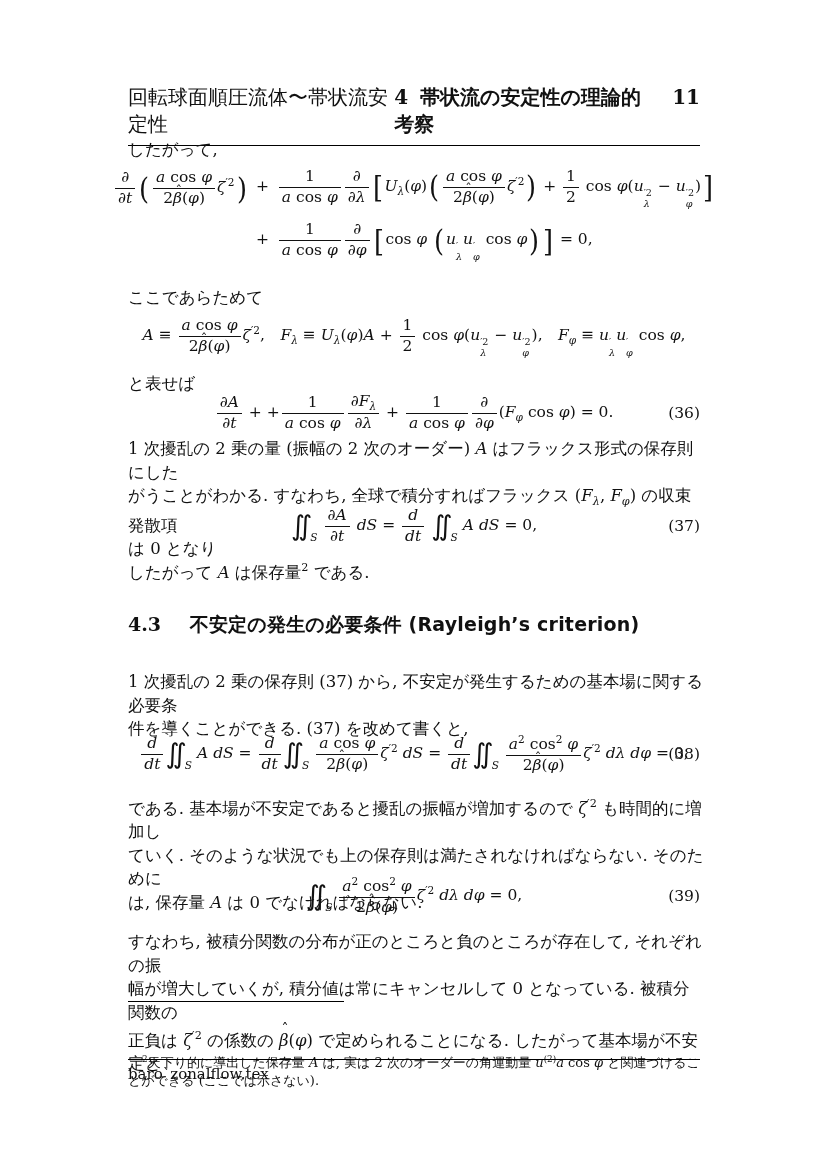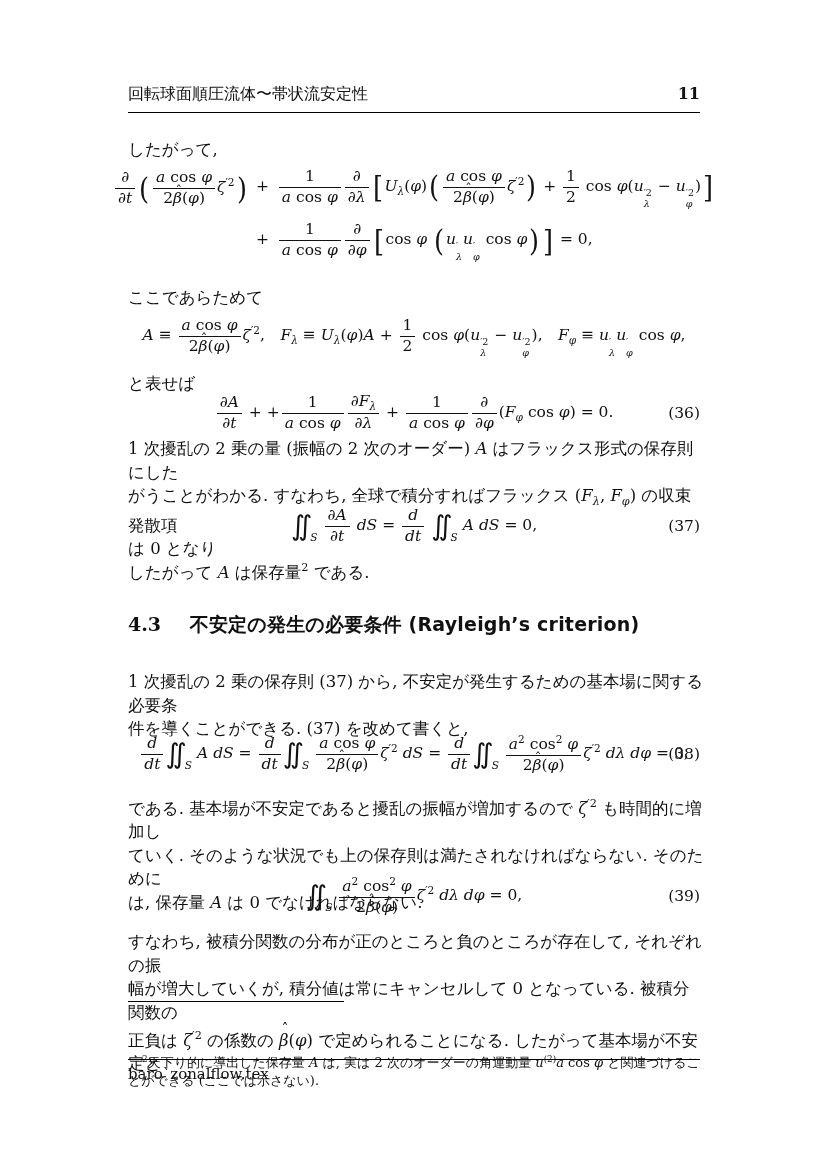--- a/index.html
+++ b/index.html
@@ -5,21 +5,21 @@
   html,body{margin:0;padding:0;}
   body{
     width:826px;height:1169px;position:relative;background:#fff;overflow:hidden;
     font-family:"DejaVu Serif","Liberation Serif",serif;color:#111;
   }
   .abs{position:absolute;}
   
   .runhead{
     left:128px;top:84px;width:572px;display:flex;justify-content:space-between;
     align-items:flex-start;padding-bottom:7px;border-bottom:1px solid #000;
-    font-size:16px;font-family:"DejaVu Sans","Liberation Sans",sans-serif;
+    font-size:20px;font-family:"DejaVu Sans","Liberation Sans",sans-serif;
   }
   .runhead .rh-right{display:flex;gap:30px;align-items:baseline;}
   .rh-sec{font-weight:bold;}
   .rh-sec .secno{font-family:"DejaVu Serif",serif;margin-right:12px;}
   .rh-page{font-weight:bold;font-family:"DejaVu Serif",serif;}
   
   .jp{left:128px;width:576px;font-size:16.5px;line-height:23.5px;text-align:left;}
   .jp i, .math i{font-style:italic;}
   
   .heading{left:128px;width:572px;font-size:19px;font-weight:bold;
@@ -58,20 +58,21 @@
   
   .ftrule{left:128px;width:572px;border-top:1px solid #000;height:0;}
   .footer{left:128px;width:572px;display:flex;justify-content:space-between;font-size:15px;}
 </style>
 </head>
 <body>
 
 <div class="abs runhead">
   <span>回転球面順圧流体〜帯状流安定性</span>
   <span class="rh-right">
+    <span class="rh-sec"><span class="secno">4</span><span>帯状流の安定性の理論的考察</span></span>
     <span class="rh-page">11</span>
   </span>
 </div>
 
 <div class="abs jp" style="top:138px;">したがって,</div>
 
 <div class="abs eq math" style="top:168px;">
   <div class="eq1grid">
     <div><span class="frac"><span class="fn">∂</span><span class="fd">∂<i>t</i></span></span><span class="bp">(</span><span class="frac"><span class="fn"><i>a</i> cos <i>φ</i></span><span class="fd">2<span class="hat"><i>β</i><span class="hm">ˆ</span></span>(<i>φ</i>)</span></span><i>ζ</i><sup class="ps">′2</sup><span class="bp">)</span></div>
     <div> + <span class="frac"><span class="fn">1</span><span class="fd"><i>a</i> cos <i>φ</i></span></span><span class="frac"><span class="fn">∂</span><span class="fd">∂<i>λ</i></span></span><span class="bp">[</span><i>U</i><sub><i>λ</i></sub>(<i>φ</i>)<span class="bp">(</span><span class="frac"><span class="fn"><i>a</i> cos <i>φ</i></span><span class="fd">2<span class="hat"><i>β</i><span class="hm">ˆ</span></span>(<i>φ</i>)</span></span><i>ζ</i><sup class="ps">′2</sup><span class="bp">)</span> + <span class="frac"><span class="fn">1</span><span class="fd">2</span></span> cos <i>φ</i>(<i>u</i><span class="ss">

